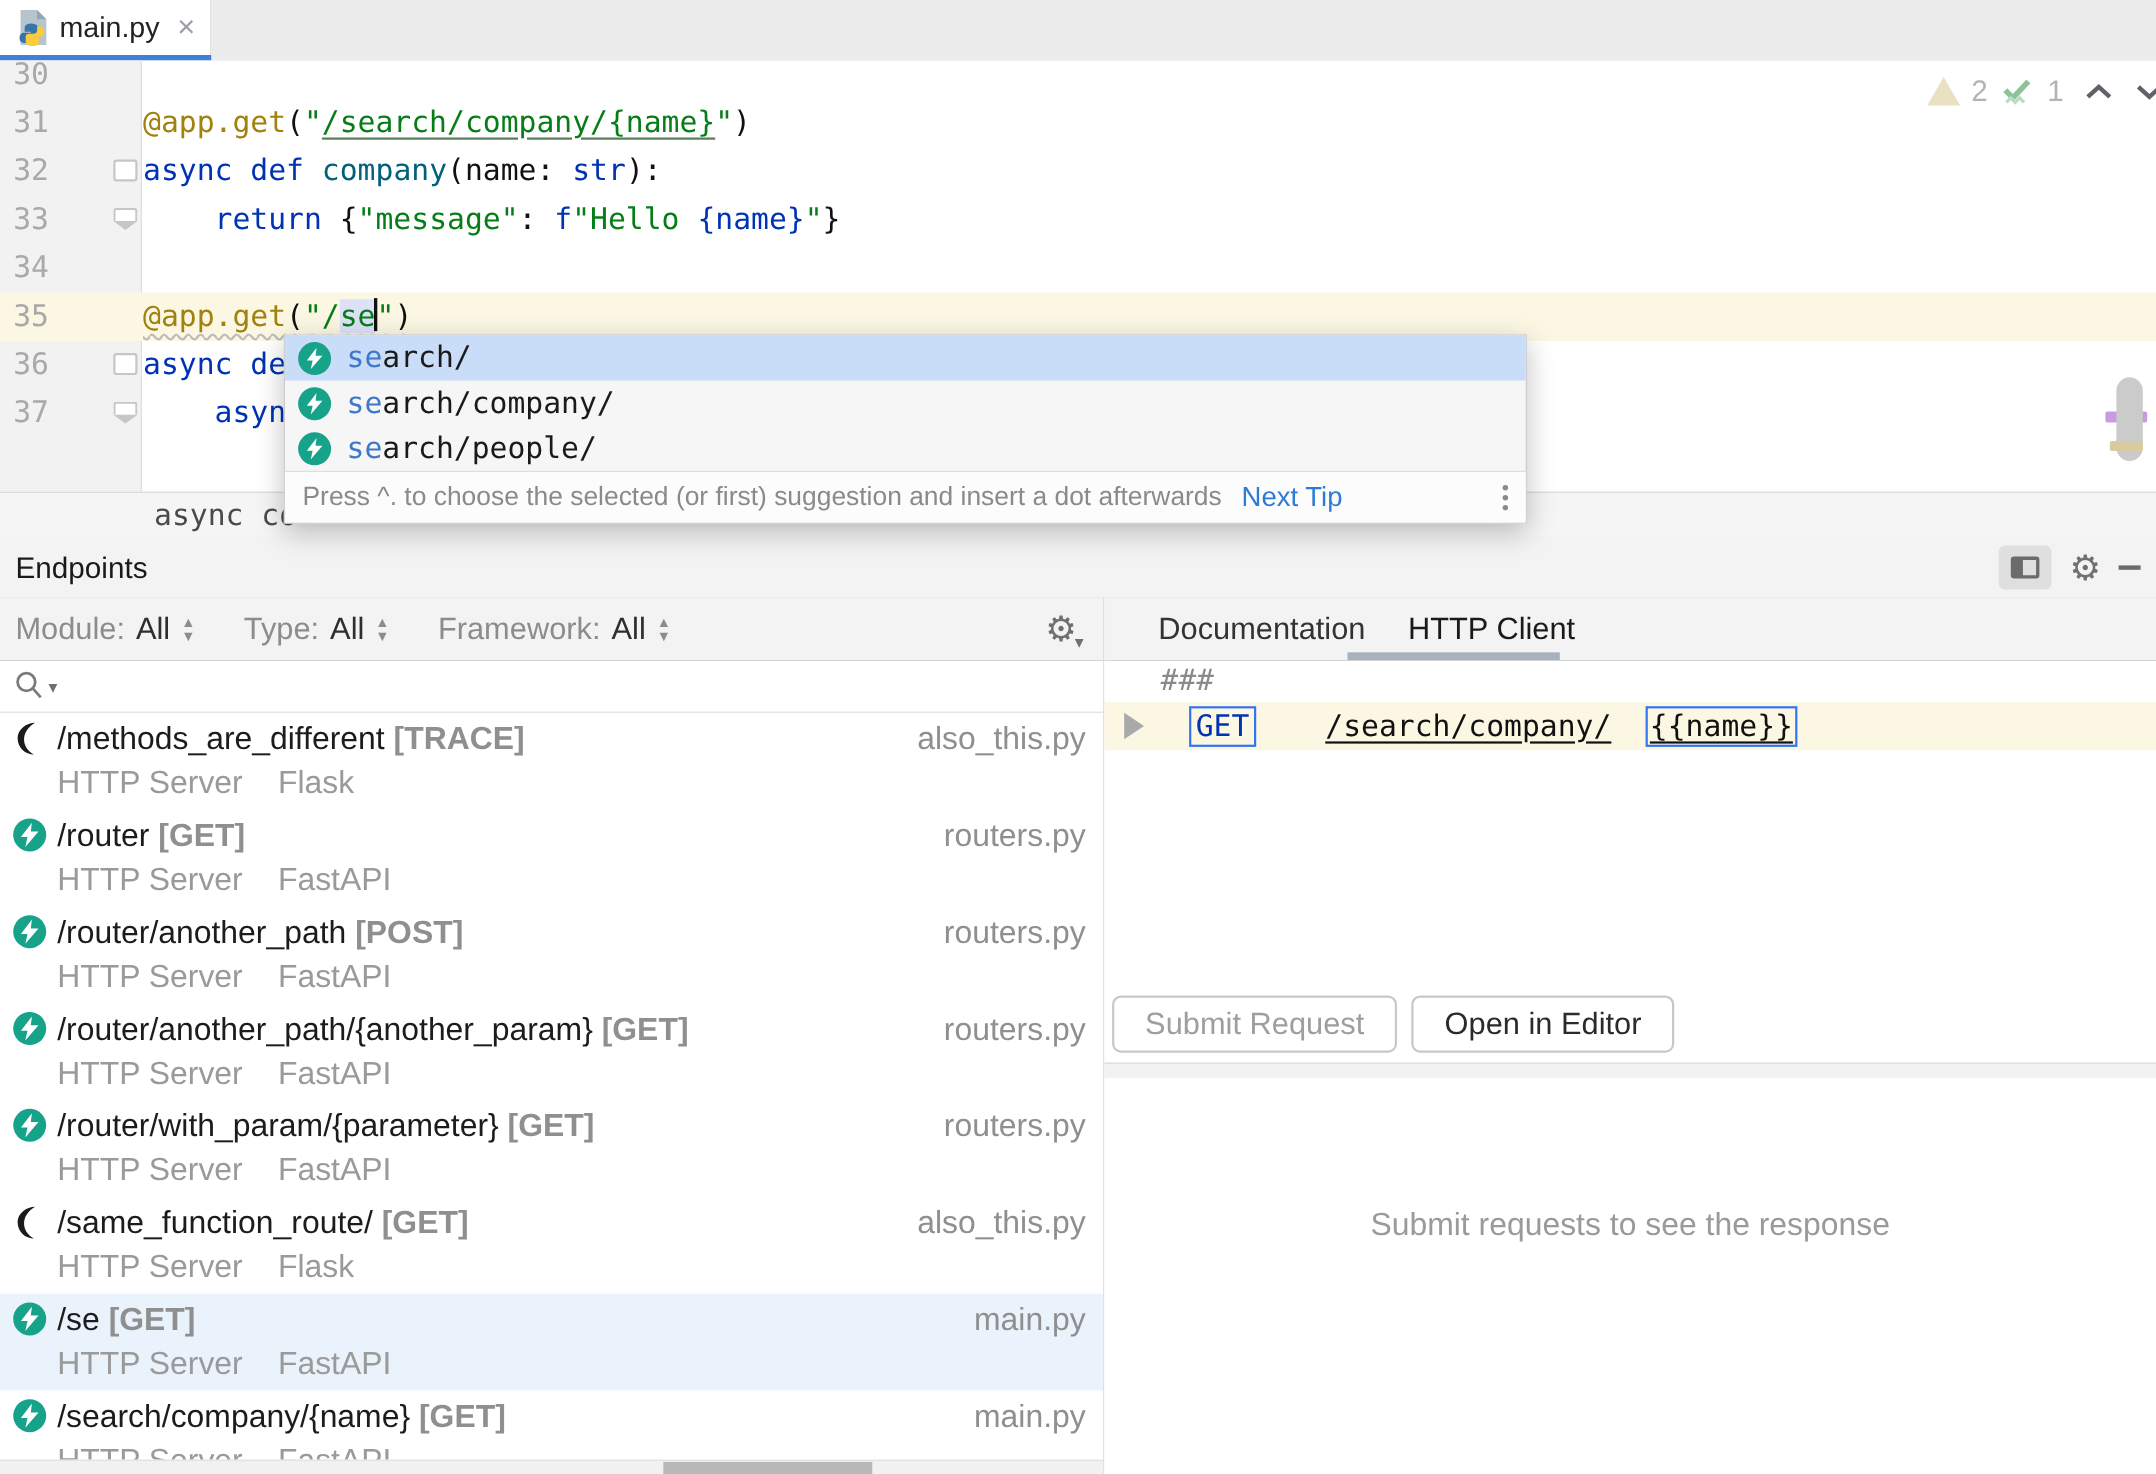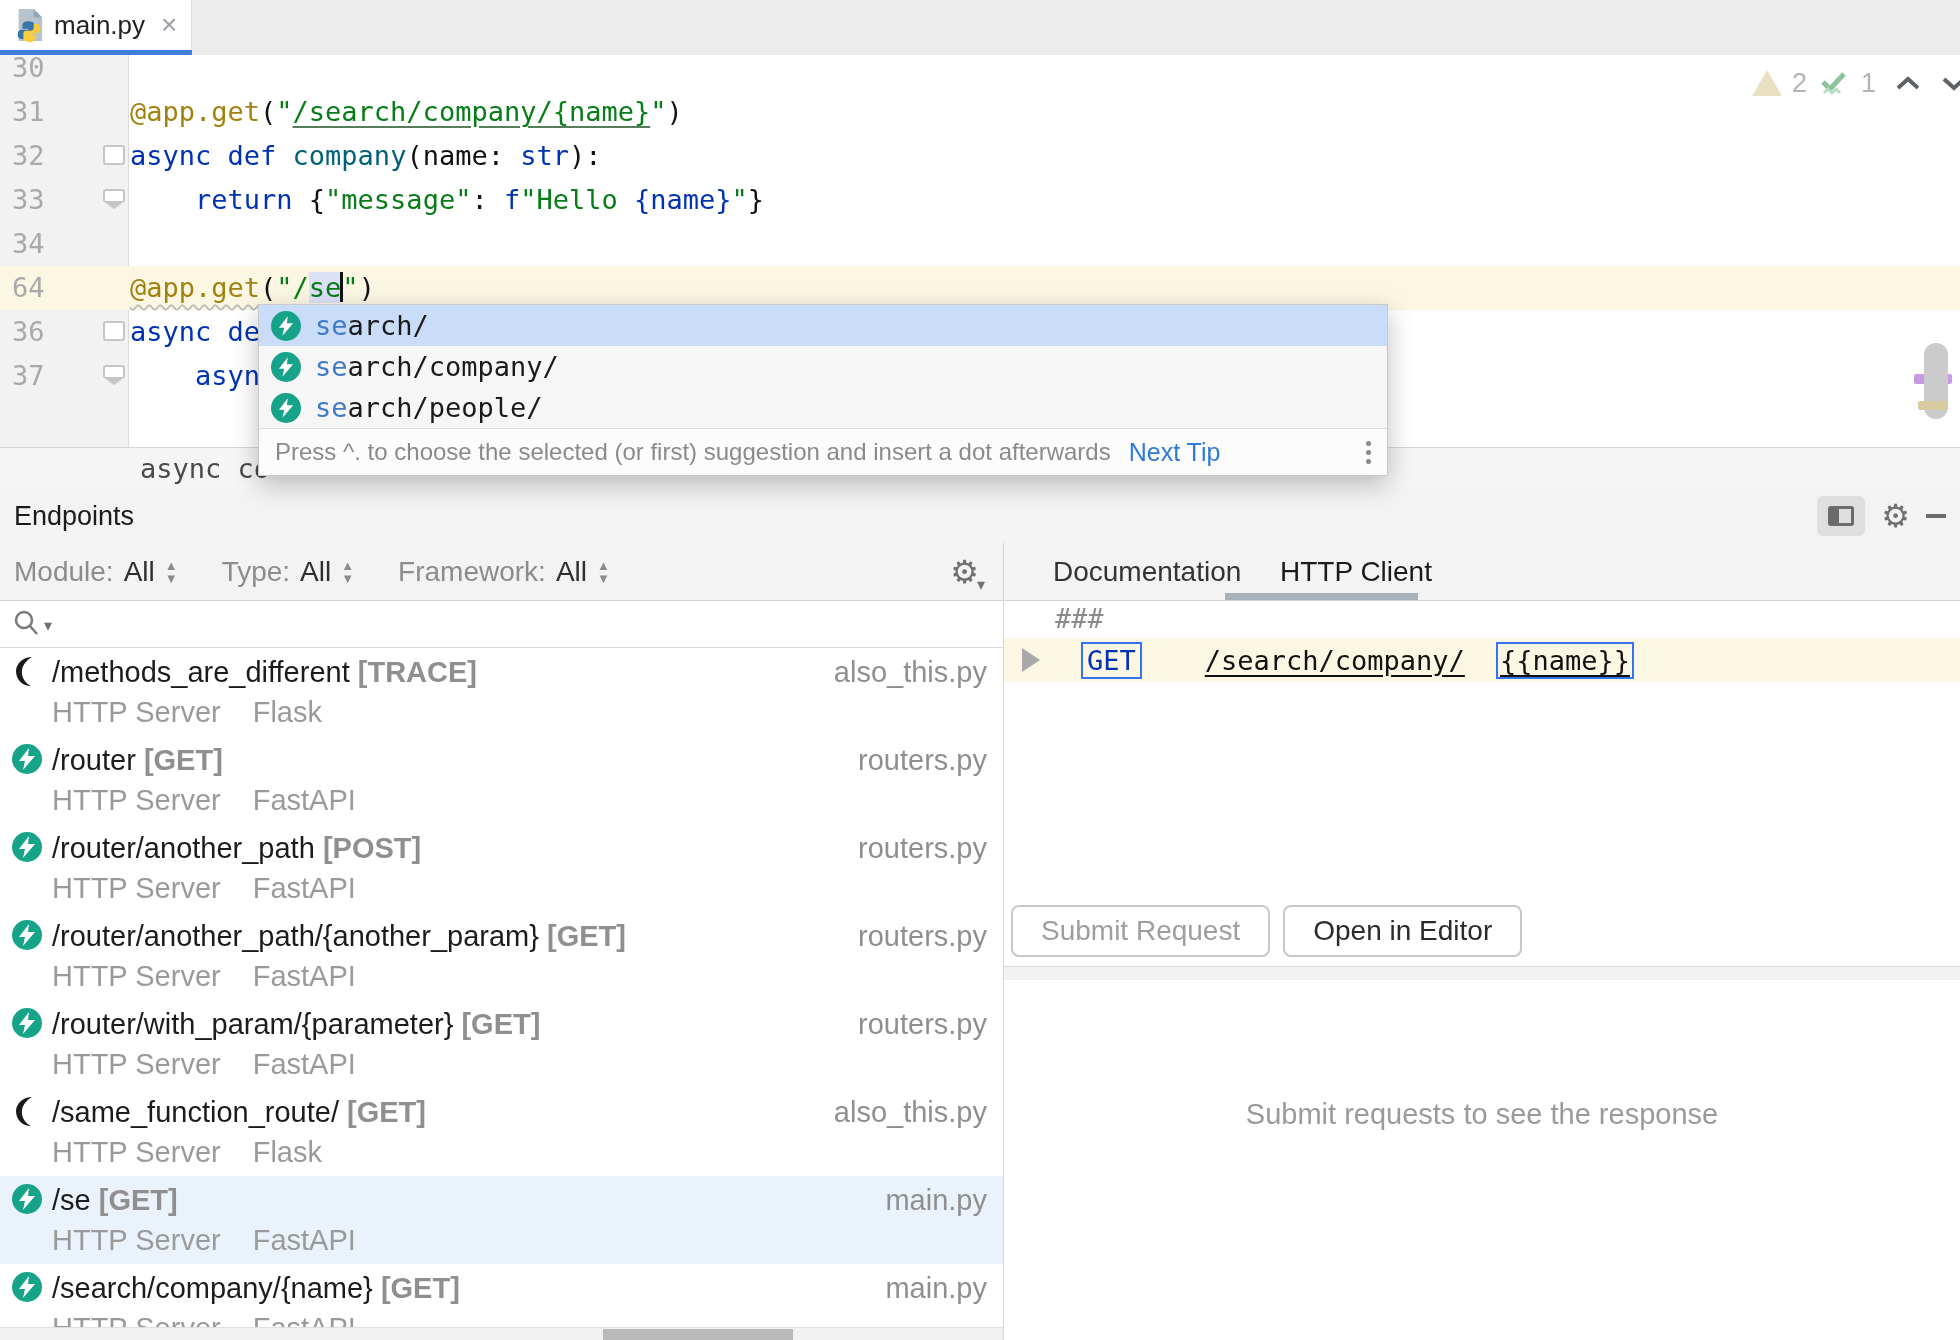--- a/index.html
+++ b/index.html
@@ -140,21 +140,21 @@
   </div>
 
   <div class="editor">
     <div class="gutter-bg"></div>
     <div>
         <div class="code-row" style="top: -9px;"><span class="lnum">30</span><span class="codespan"></span></div>
         <div class="code-row" style="top: 35px;"><span class="lnum">31</span><span class="codespan"><span class="tok dec">@app.get</span><span class="tok pl">(</span><span class="tok str">"</span><span class="tok str und">/search/company/{name}</span><span class="tok str">"</span><span class="tok pl">)</span></span></div>
         <div class="code-row" style="top: 79px;"><span class="lnum">32</span><span class="fold start"></span><span class="codespan"><span class="tok kw">async</span><span class="tok pl"> </span><span class="tok kw">def</span><span class="tok pl"> </span><span class="tok fn">company</span><span class="tok pl">(</span><span class="tok pl">name</span><span class="tok pl">:</span><span class="tok pl"> </span><span class="tok kw">str</span><span class="tok pl">)</span><span class="tok pl">:</span></span></div>
         <div class="code-row" style="top: 123px;"><span class="lnum">33</span><span class="fold end"></span><span class="codespan"><span class="tok pl">    </span><span class="tok kw">return</span><span class="tok pl"> {</span><span class="tok str">"message"</span><span class="tok pl">: </span><span class="tok kw">f</span><span class="tok str">"Hello </span><span class="tok kw">{name}</span><span class="tok str">"</span><span class="tok pl">}</span></span></div>
         <div class="code-row" style="top: 167px;"><span class="lnum">34</span><span class="codespan"></span></div>
-        <div class="code-row current" style="top: 211px;"><span class="lnum">64</span><span class="codespan wavy"><span class="tok dec">@app.get</span><span class="tok pl">(</span><span class="tok str">"</span><span class="tok str">/</span><span class="tok str sel">se</span><span class="caret"></span><span class="tok str">"</span><span class="tok pl">)</span></span></div>
+        <div class="code-row current" style="top: 211px;"><span class="lnum">35</span><span class="codespan wavy"><span class="tok dec">@app.get</span><span class="tok pl">(</span><span class="tok str">"</span><span class="tok str">/</span><span class="tok str sel">se</span><span class="caret"></span><span class="tok str">"</span><span class="tok pl">)</span></span></div>
         <div class="code-row" style="top: 255px;"><span class="lnum">36</span><span class="fold start"></span><span class="codespan"><span class="tok kw">async</span><span class="tok pl"> </span><span class="tok kw">de</span></span></div>
         <div class="code-row" style="top: 299px;"><span class="lnum">37</span><span class="fold end"></span><span class="codespan"><span class="tok pl">    </span><span class="tok kw">async</span></span></div>
       </div>
   </div>
 
   <div class="inspect">
     <span class="warn-tri"></span>
     <span class="insp-num">2</span>
     <span>
       <svg width="34" height="34" viewBox="0 0 34 34">

